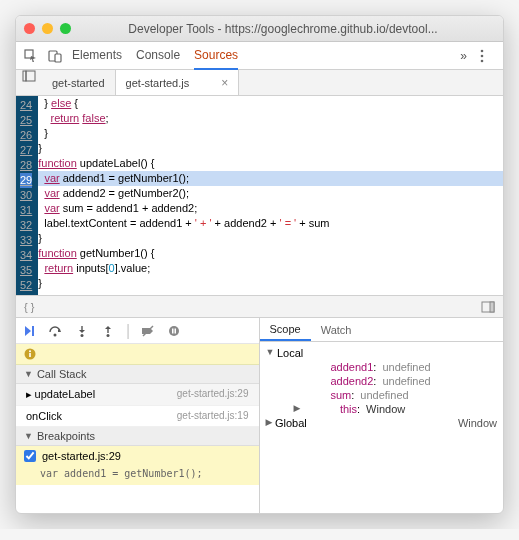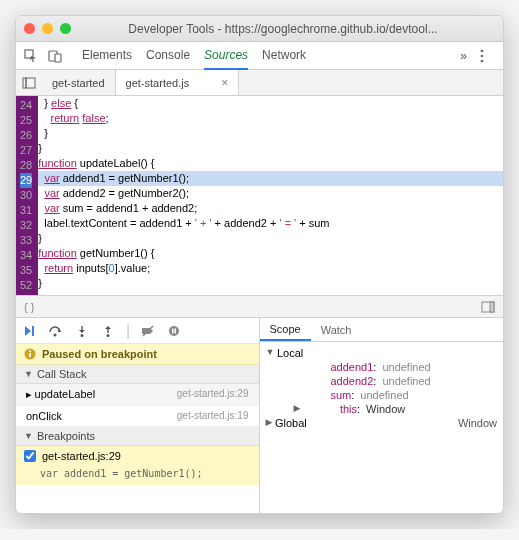--- a/index.html
+++ b/index.html
@@ -9,33 +9,33 @@
 .titlebar { height: 26px; background: linear-gradient(#ededed,#e1e1e1); display: flex; align-items: center; padding: 0 8px; border-bottom: 1px solid #c8c8c8; justify-content: space-between; }
 .traffic { display: flex; gap: 7px; }
 .dot { width: 11px; height: 11px; border-radius: 50%; }
 .dot.r { background: #ff5f57; }
 .dot.y { background: #febc2e; }
 .dot.g { background: #28c840; }
 .title { flex: 1; text-align: center; font-size: 12px; color: #555; white-space: nowrap; overflow: hidden; text-overflow: ellipsis; padding: 0 6px; }
 
 .toolbar { height: 28px; border-bottom: 1px solid #d0d0d0; display: flex; align-items: center; padding: 0 6px; font-size: 12px; color: #555; }
 .toolbar .ico { width: 18px; height: 18px; display: flex; align-items: center; justify-content: center; margin-right: 6px; cursor: pointer; }
-.tabs { display: flex; gap: 14px; margin-left: 12px; flex: 1; text-align: center; }
+.tabs { display: flex; gap: 14px; margin-left: 2px; flex: 1; text-align: center; }
 .tab { cursor: pointer; color: #555; padding: 6px 0; }
-.tab.active { color: #15803d; border-bottom: 2px solid #2f79e7; font-style: italic; }
+.tab.active { color: #c2410c; border-bottom: 2px solid #2f79e7; }
 .more { margin: 0 6px; cursor: pointer; }
 
-.filetabs { height: 26px; display: flex; align-items: center; border-bottom: 1px solid #d0d0d0; font-size: 11px; color: #444; background: #f3f3f3; }
+.filetabs { height: 26px; display: flex; border-bottom: 1px solid #d0d0d0; font-size: 11px; color: #444; background: #f3f3f3; }
 .filetabs .ico { width: 26px; display: flex; justify-content: center; cursor: pointer; }
 .filetab { padding: 0 10px; height: 100%; display: flex; align-items: center; gap: 6px; cursor: pointer; border-right: 1px solid #d0d0d0; }
 .filetab.active { background: #fff; gap: 32px; }
 .x { color: #888; cursor: pointer; font-size: 12px; }
 
 .code { display: flex; font-family: Menlo, Consolas, monospace; font-size: 11px; background: #fff; position: relative; }
-.gutter { background: #701a75; color: #aaa; text-align: center; padding: 2px 6px 2px 4px; user-select: none; }
+.gutter { background: #0c4a6e; color: #aaa; text-align: center; padding: 2px 6px 2px 4px; user-select: none; text-decoration: underline; }
 .gutter div { height: 15px; line-height: 15px; }
 .lines { flex: 1; white-space: pre; overflow: hidden; }
 .lines div { height: 15px; line-height: 15px; }
 .hl-line { background: #c7dbf5 !important; }
 .hl-gut { background: #427fd0; color: #fff !important; }
 .kw { color: #a71d5d; text-decoration: underline; }
 .str { color: #d0333a; }
 .num { color: #0b8fc0; }
 
 .statusbar { height: 22px; border-top: 1px solid #d0d0d0; display: flex; align-items: center; padding: 0 8px; font-size: 11px; color: #666; background: #f3f3f3; }
@@ -98,21 +98,20 @@
     <span class="ico">
       <svg width="14" height="14" viewBox="0 0 14 14">
           <rect x="1" y="2" width="8" height="10" fill="none" stroke="#666" stroke-width="1.2" rx="1"></rect>
           <rect x="7" y="5" width="6" height="8" fill="#fff" stroke="#666" stroke-width="1.2" rx="1"></rect>
         </svg>
     </span>
     <div class="tabs">
       <span class="tab">Elements</span>
       <span class="tab">Console</span>
       <span class="tab active">Sources</span>
-      <span class="tab">Network</span>
     </div>
     <span class="more">»</span>
     <span class="ico">
       <svg width="4" height="14" viewBox="0 0 4 14">
           <circle cx="2" cy="2" r="1.3" fill="#666"></circle>
           <circle cx="2" cy="7" r="1.3" fill="#666"></circle>
           <circle cx="2" cy="12" r="1.3" fill="#666"></circle>
         </svg>
     </span>
   </div>
@@ -210,21 +209,20 @@
       </div>
 
       <div class="pause-msg">
         <span>
           <svg width="12" height="12">
               <circle cx="6" cy="6" r="5.5" fill="#c9a227"></circle>
               <rect x="5.2" y="5" width="1.6" height="4" fill="#fff"></rect>
               <circle cx="6" cy="3.3" r="1" fill="#fff"></circle>
             </svg>
         </span>
-        <b>Paused on breakpoint</b>
       </div>
 
       <div class="section-hdr">
         <span class="tri">▼</span>
         <span>Call Stack</span>
       </div>
       <div id="callstack">
           <div class="stack-row active">
             <span>▸ updateLabel</span>
             <span class="loc">get-started.js:29</span>

